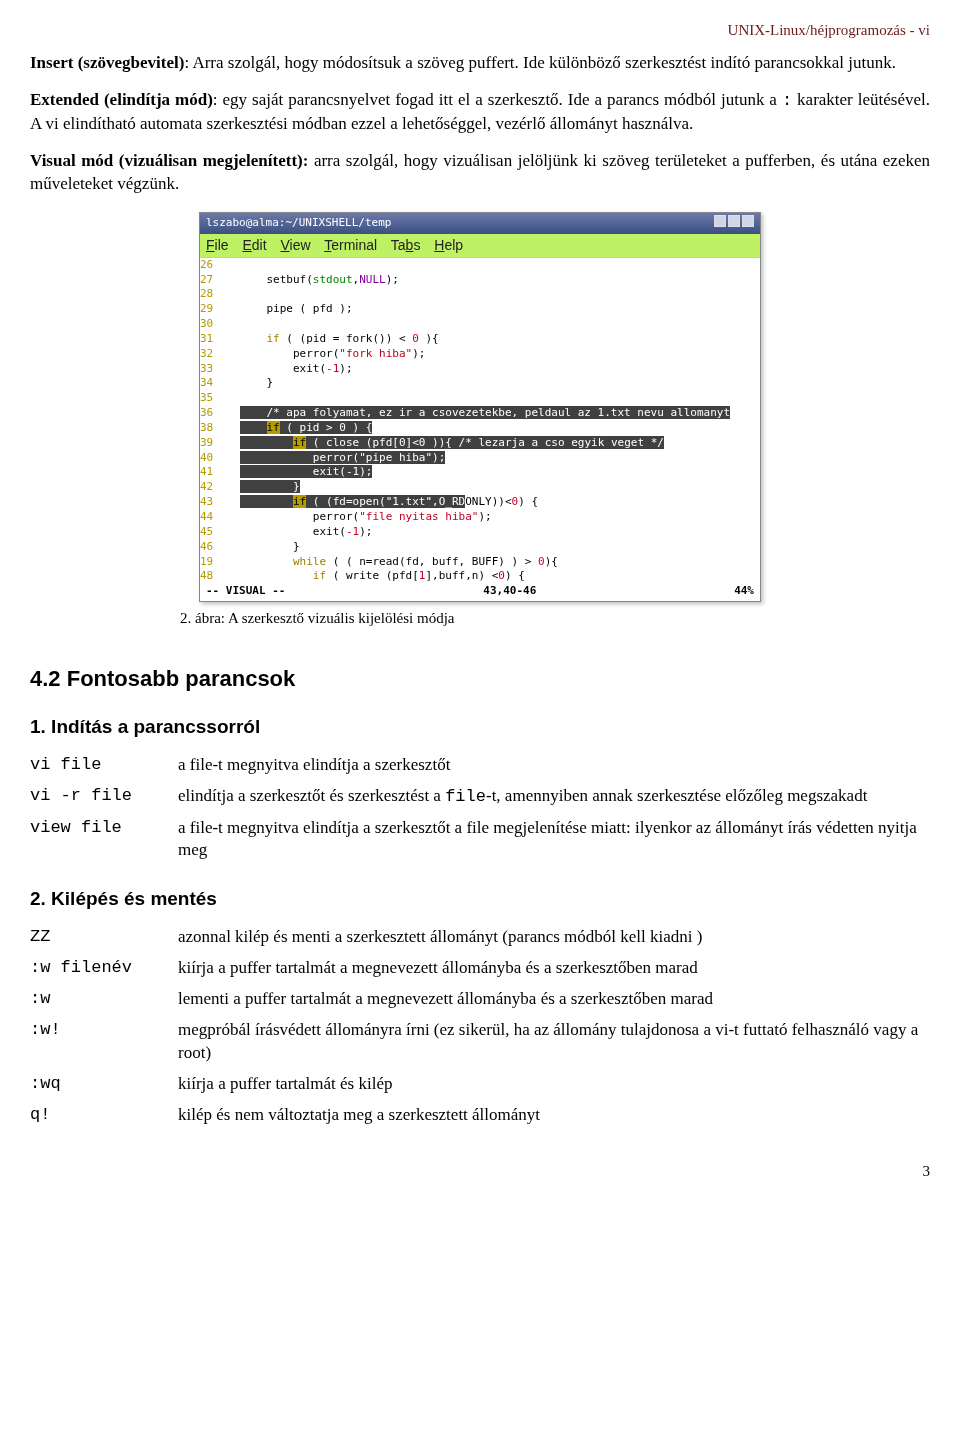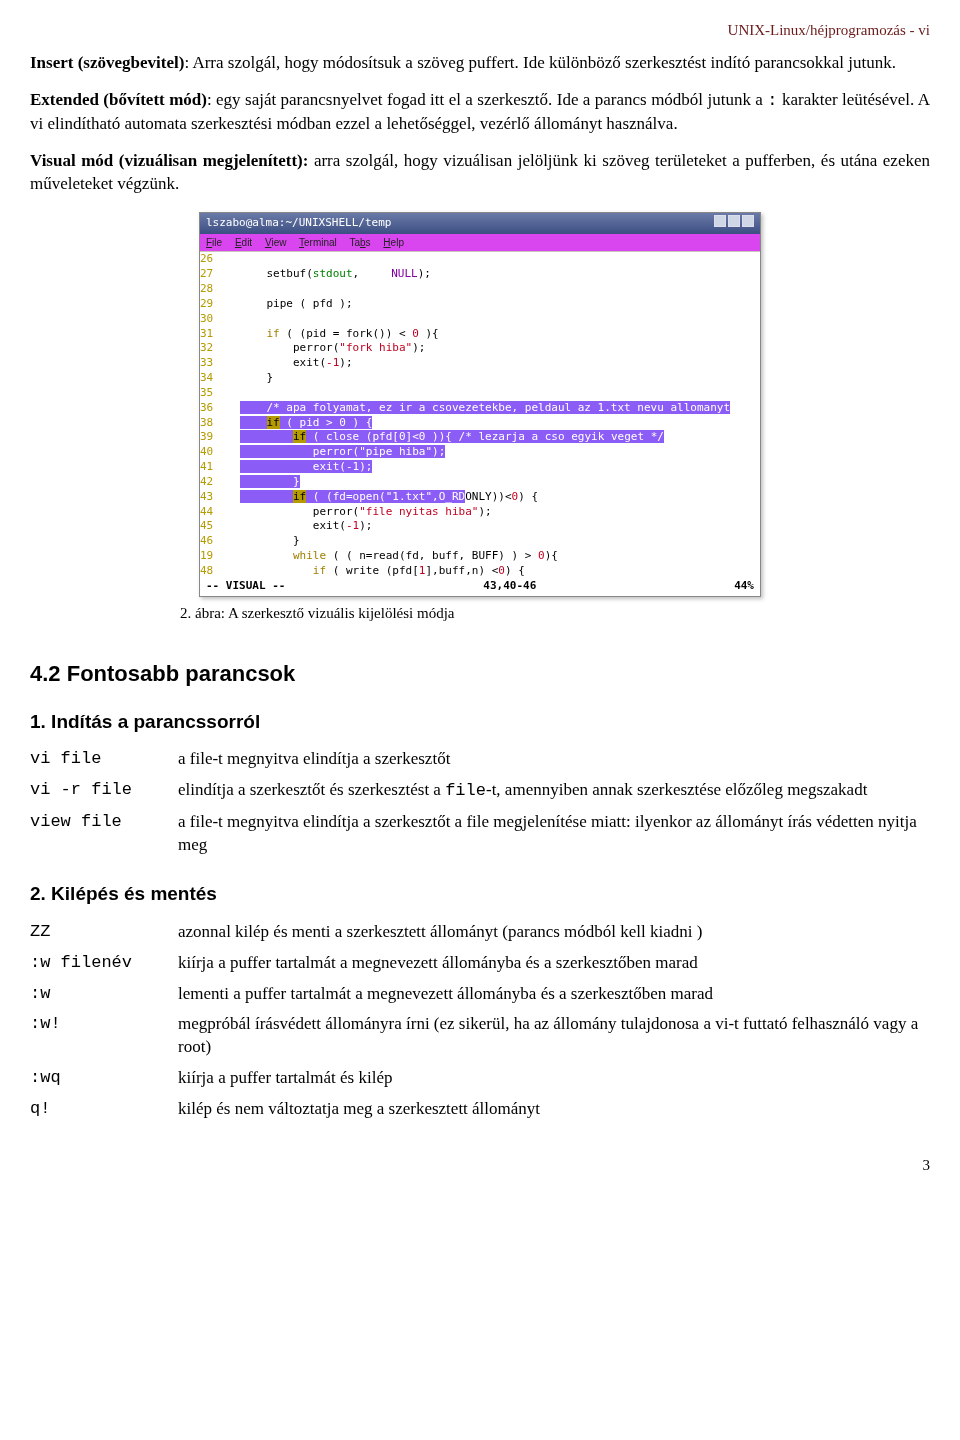--- a/index.html
+++ b/index.html
@@ -69,55 +69,55 @@
     padding: 2px 6px;
     font-size: 11px;
     display: flex;
     justify-content: space-between;
     align-items: center;
   }
   .term-title .btns span{
     display:inline-block;width:10px;height:10px;border:1px solid #dde;background:#cfd6e6;margin-left:2px;
   }
   .term-menu {
-    background:#d946ef;
+    background:#bef264;
     padding:2px 6px;
     font-family: Arial,sans-serif;
-    font-size:10px;
+    font-size:14px;
     color:#222;
     border-bottom:1px solid #c8c4bb;
   }
   .term-menu span{margin-right:10px;}
   .term-menu u{text-decoration:underline;}
   .term-body{
     background:#fff;
     padding:0;
   }
   .tline{display:flex;white-space:pre;}
   .ln{color:#b59a00;width:32px;text-align:left;padding-right:8px;flex-shrink:0;}
   .code{flex:1;}
   .kw-red{color:#c00020;}
   .kw-green{color:#008000;}
   .kw-yel{color:#a08000;}
-  .kw-pur{color:#8000a0;margin-left:32px;}
-  .sel{background:#8b5cf6;color:#fff;}
+  .kw-pur{color:#8000a0;}
+  .sel{background:#404040;color:#fff;}
   .sel-yel{background:#b59a00;color:#000;}
   .status{padding:0 6px 2px 6px;display:flex;justify-content:space-between;font-weight:bold;}
 </style>
 </head>
 <body>
 
 <div class="header-right">UNIX-Linux/héjprogramozás - vi</div>
 
 <p>
   <span class="bold">Insert  (szövegbevitel)</span><span>: Arra szolgál, hogy módosítsuk a szöveg puffert. Ide különböző szerkesztést indító parancsokkal jutunk.</span>
 </p>
 
 <p>
-  <span class="bold">Extended (bővített mód)</span><span>: egy saját parancsnyelvet fogad itt el a szerkesztő. Ide a parancs módból jutunk a </span><span class="mono">:</span><span> karakter leütésével. A vi elindítható automata szerkesztési módban ezzel a lehetőséggel, vezérlő állományt használva.</span>
+  <span class="bold">Extended (elindítja mód)</span><span>: egy saját parancsnyelvet fogad itt el a szerkesztő. Ide a parancs módból jutunk a </span><span class="mono">:</span><span> karakter leütésével. A vi elindítható automata szerkesztési módban ezzel a lehetőséggel, vezérlő állományt használva.</span>
 </p>
 
 <p>
   <span class="bold">Visual mód (vizuálisan megjelenített):</span><span> arra szolgál, hogy vizuálisan jelöljünk ki szöveg területeket a pufferben, és utána ezeken műveleteket végzünk.</span>
 </p>
 
 <div class="term-wrap">
   <div class="term-title">
     <span>lszabo@alma:~/UNIXSHELL/temp</span>
     <span class="btns"><span></span><span></span><span></span></span>

